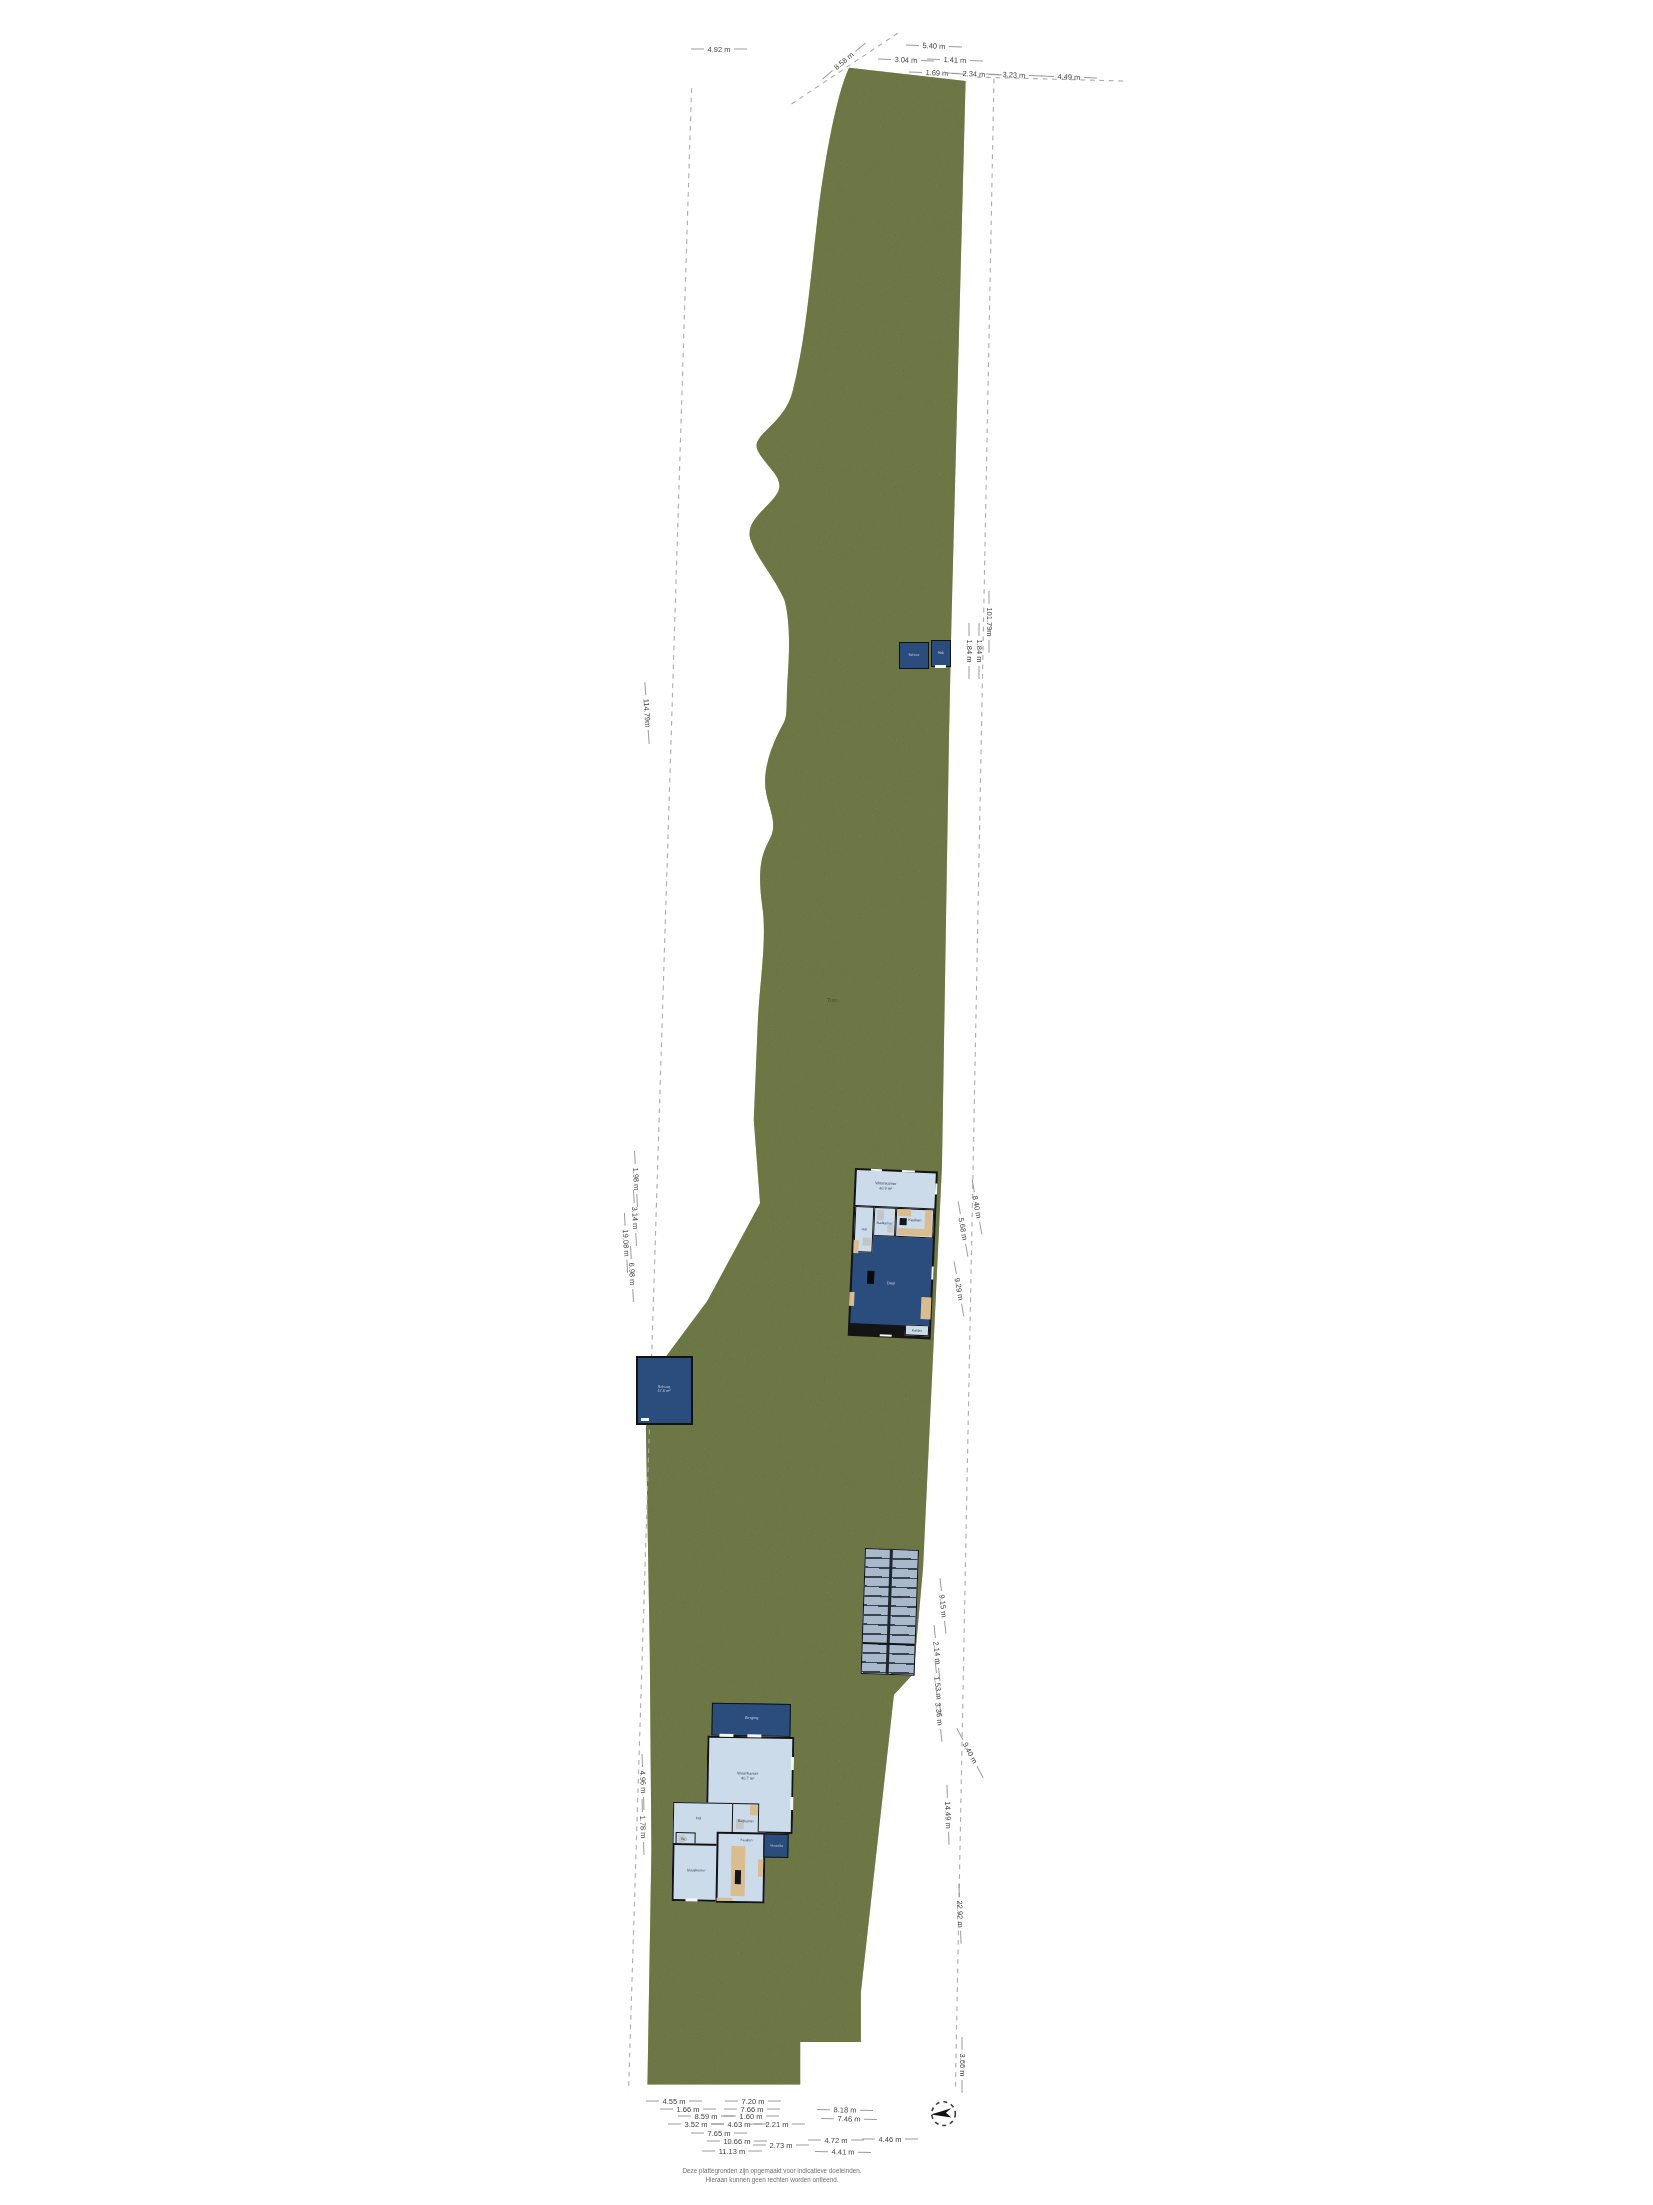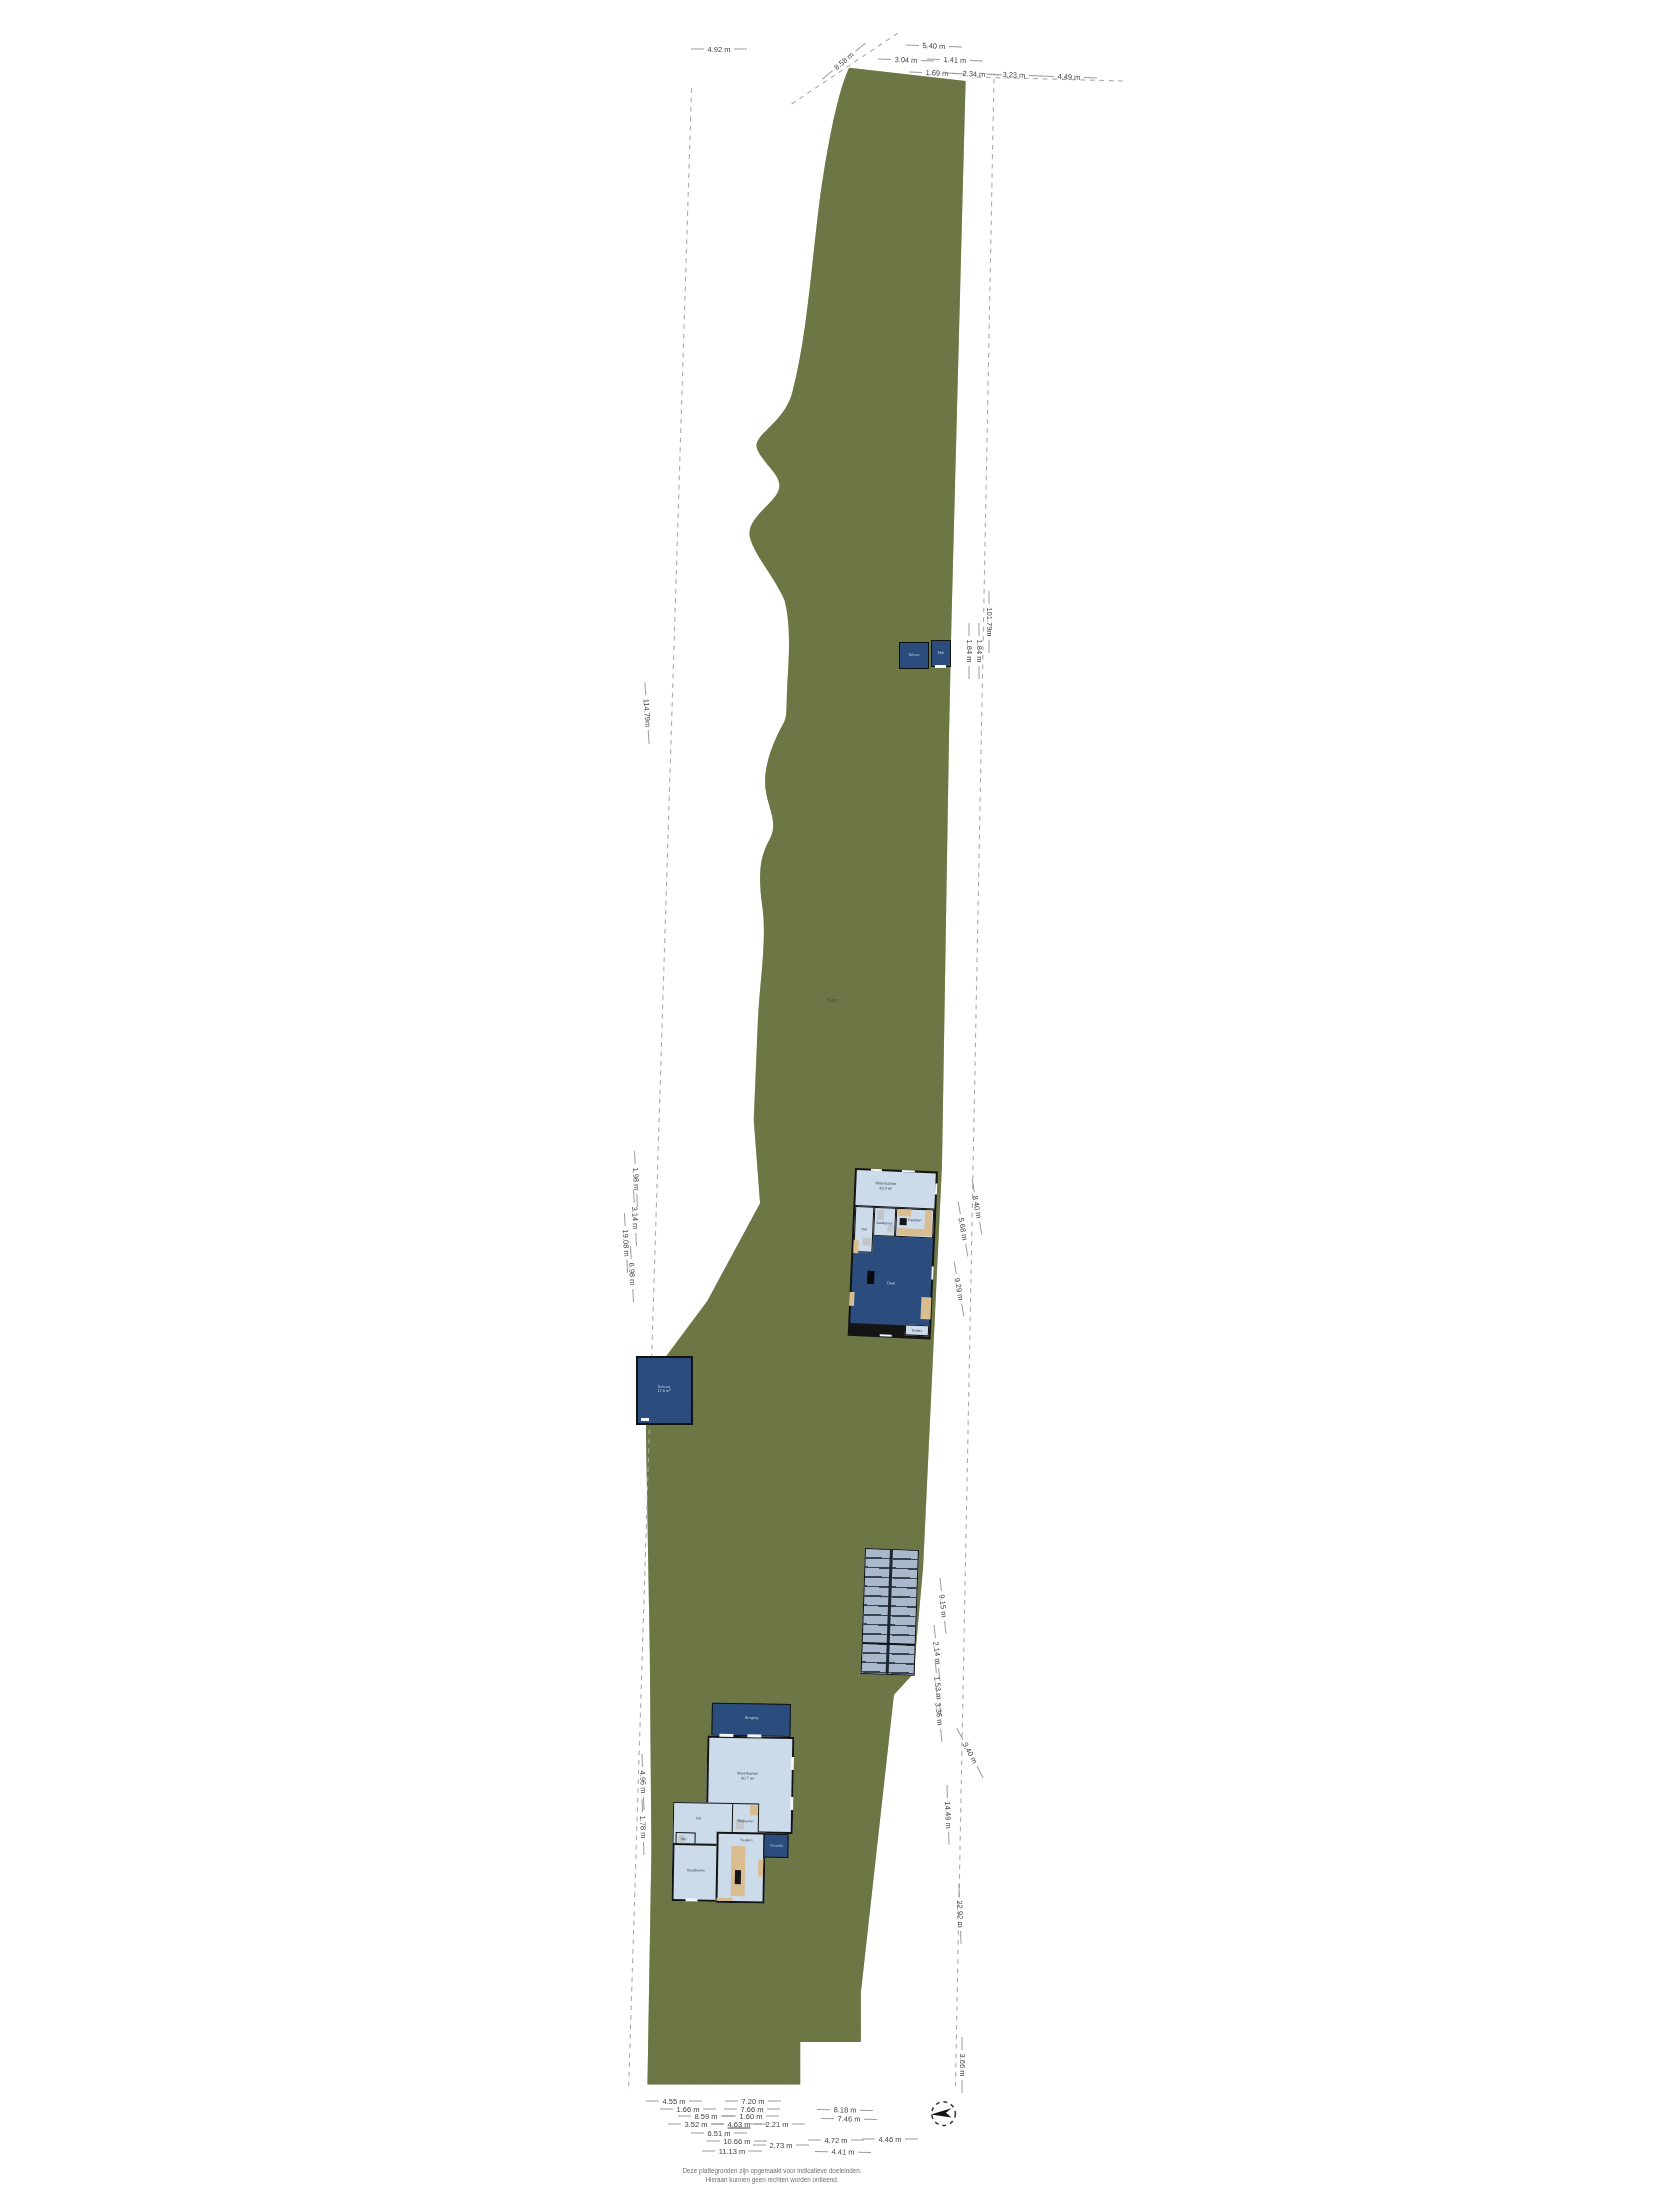--- a/index.html
+++ b/index.html
@@ -243,23 +243,23 @@
       <span class="dim" style="left: 674px; top: 2101px; --r: 0deg;">4.55 m</span>
       <span class="dim" style="left: 753px; top: 2101px; --r: 0deg;">7.20 m</span>
       <span class="dim" style="left: 688px; top: 2109px; --r: 0deg;">1.66 m</span>
       <span class="dim" style="left: 752px; top: 2109px; --r: 0deg;">7.66 m</span>
       <span class="dim" style="left: 845px; top: 2110px; --r: 1deg;">8.18 m</span>
       <span class="dim" style="left: 706px; top: 2116px; --r: 0deg;">8.59 m</span>
       <span class="dim" style="left: 751px; top: 2116px; --r: 0deg;">1.60 m</span>
       <span class="dim" style="left: 781px; top: 2116px; margin-top: 29px; --r: 0deg;">2.73 m</span>
       <span class="dim" style="left: 849px; top: 2119px; --r: 1deg;">7.46 m</span>
       <span class="dim" style="left: 696px; top: 2124px; --r: 0deg;">3.52 m</span>
-      <span class="dim" style="left: 739px; top: 2124px; text-decoration: underline; --r: 0deg;">4.63 m</span>
+      <span class="dim" style="left: 739px; top: 2124px; --r: 0deg;">4.63 m</span>
       <span class="dim" style="left: 777px; top: 2124px; --r: 0deg;">2.21 m</span>
-      <span class="dim" style="left: 719px; top: 2133px; --r: 0deg;">6.51 m</span>
+      <span class="dim" style="left: 719px; top: 2133px; --r: 0deg;">7.65 m</span>
       <span class="dim" style="left: 737px; top: 2141px; --r: 0deg;">10.66 m</span>
       <span class="dim" style="left: 836px; top: 2140px; --r: 0deg;">4.72 m</span>
       <span class="dim" style="left: 890px; top: 2139px; --r: 0deg;">4.46 m</span>
       <span class="dim" style="left: 732px; top: 2151px; --r: 0deg;">11.13 m</span>
       <span class="dim" style="left: 843px; top: 2152px; --r: 1deg;">4.41 m</span>
     </div>
 
   <div class="disclaimer">
     <div>Deze plattegronden zijn opgemaakt voor indicatieve doeleinden.</div>
     <div>Hieraan kunnen geen rechten worden ontleend.</div>

